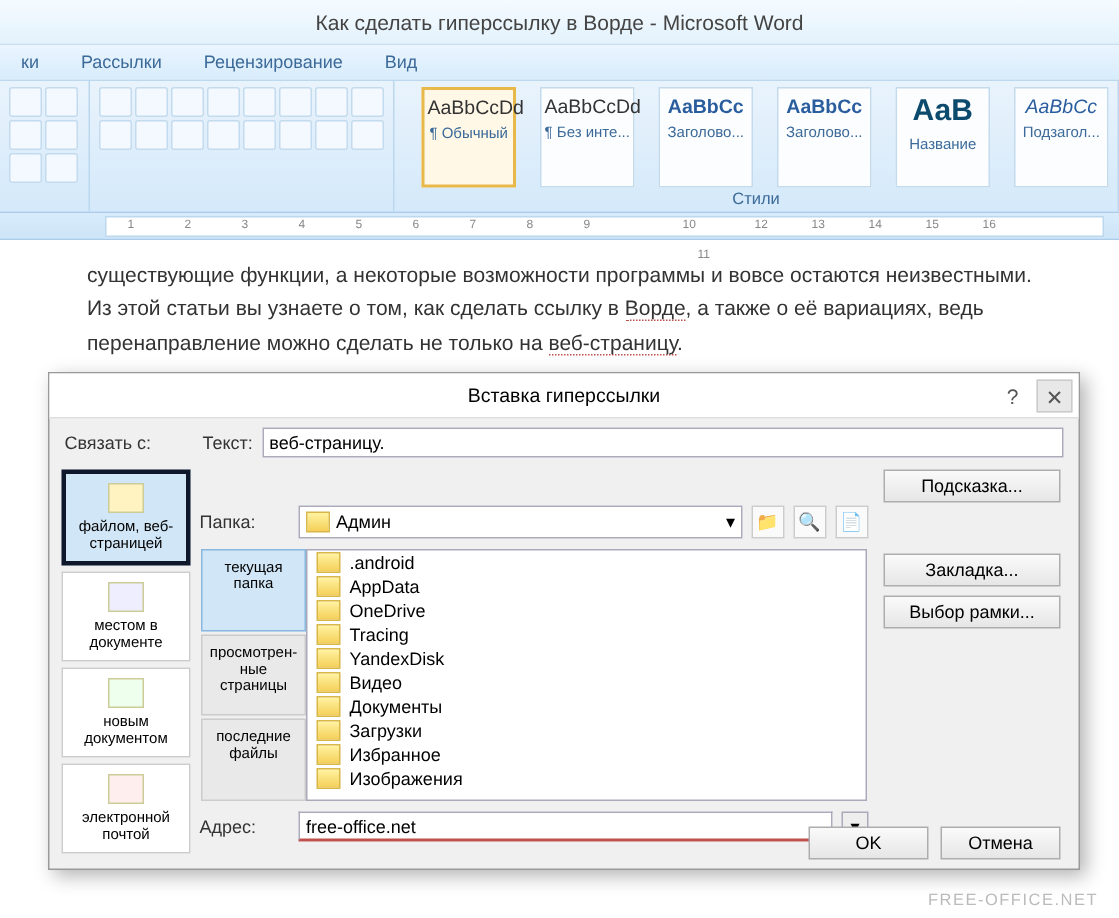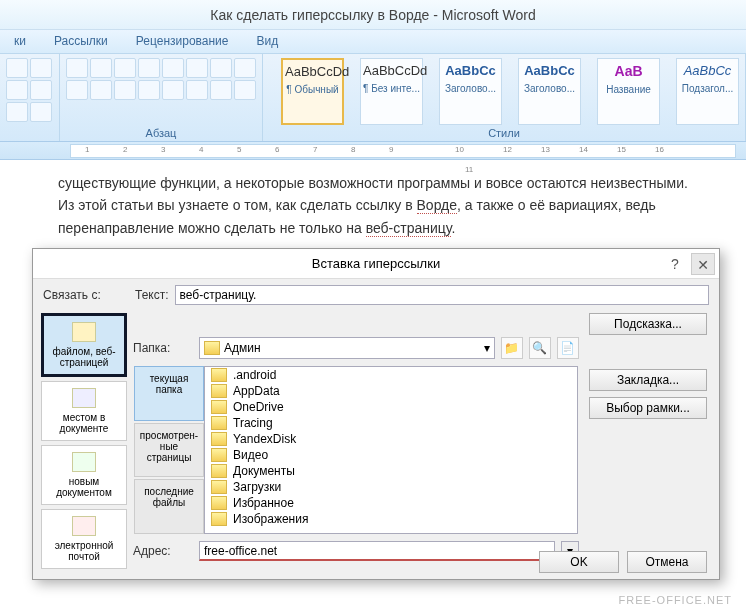--- a/index.html
+++ b/index.html
@@ -112,30 +112,29 @@
         <div></div>
           <div></div>
           <div></div>
           <div></div>
           <div></div>
           <div></div>
           <div></div>
           <div></div>
       </div>
     </div>
-    <div class="group-label">Абзац</div>
   </div>
   <div class="group" style="flex:1">
     <div class="group-body">
       <div class="styles">
         <div class="style-item active"><span class="style-prev">AaBbCcDd</span><span class="style-name">¶ Обычный</span></div>
         <div class="style-item"><span class="style-prev">AaBbCcDd</span><span class="style-name">¶ Без инте...</span></div>
         <div class="style-item"><span class="style-prev" style="color:#2a5d9e;font-weight:bold">AaBbCc</span><span class="style-name">Заголово...</span></div>
         <div class="style-item"><span class="style-prev" style="color:#2a5d9e;font-weight:bold">AaBbCc</span><span class="style-name">Заголово...</span></div>
-        <div class="style-item"><span class="style-prev" style="color:#a21caf;font-size:14px;font-weight:bold">АаВ</span><span class="style-name">Название</span></div>
+        <div class="style-item"><span class="style-prev" style="color:#0c4a6e;font-size:20px;font-weight:bold">АаВ</span><span class="style-name">Название</span></div>
         <div class="style-item"><span class="style-prev" style="color:#2a5d9e;font-style:italic">AaBbCc</span><span class="style-name">Подзагол...</span></div>
       </div>
     </div>
     <div class="group-label">Стили</div>
   </div>
 </div>
 
 <div class="ruler">
   <div class="ruler-inner" id="ruler-inner">
       <span style="left: 14px;">1</span>

